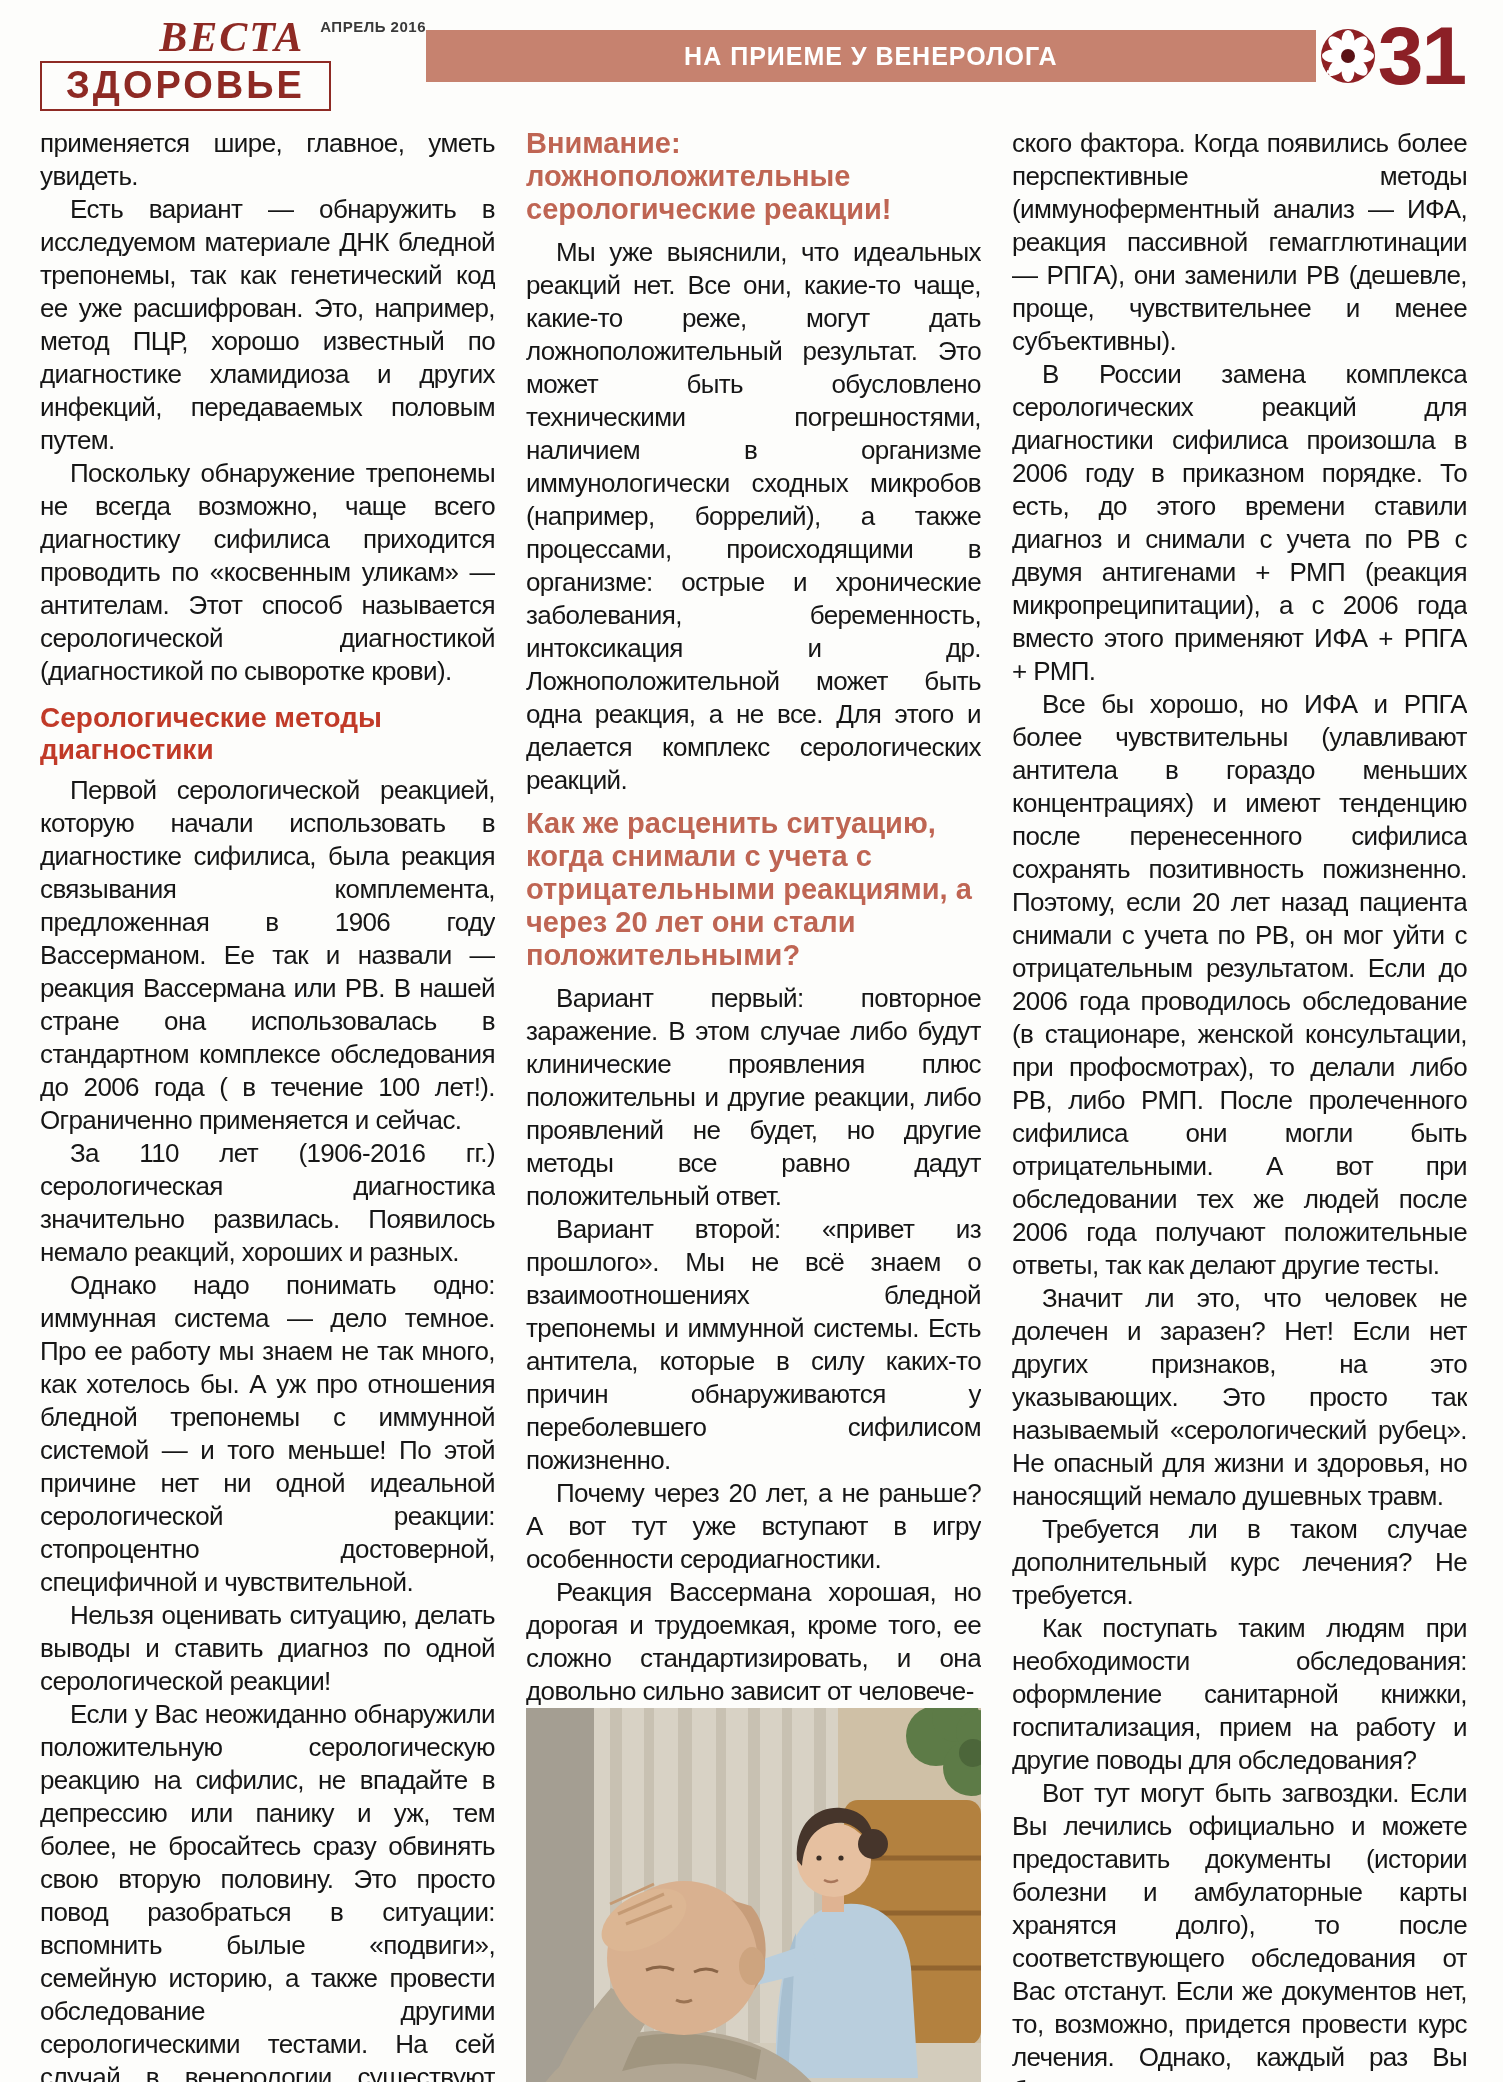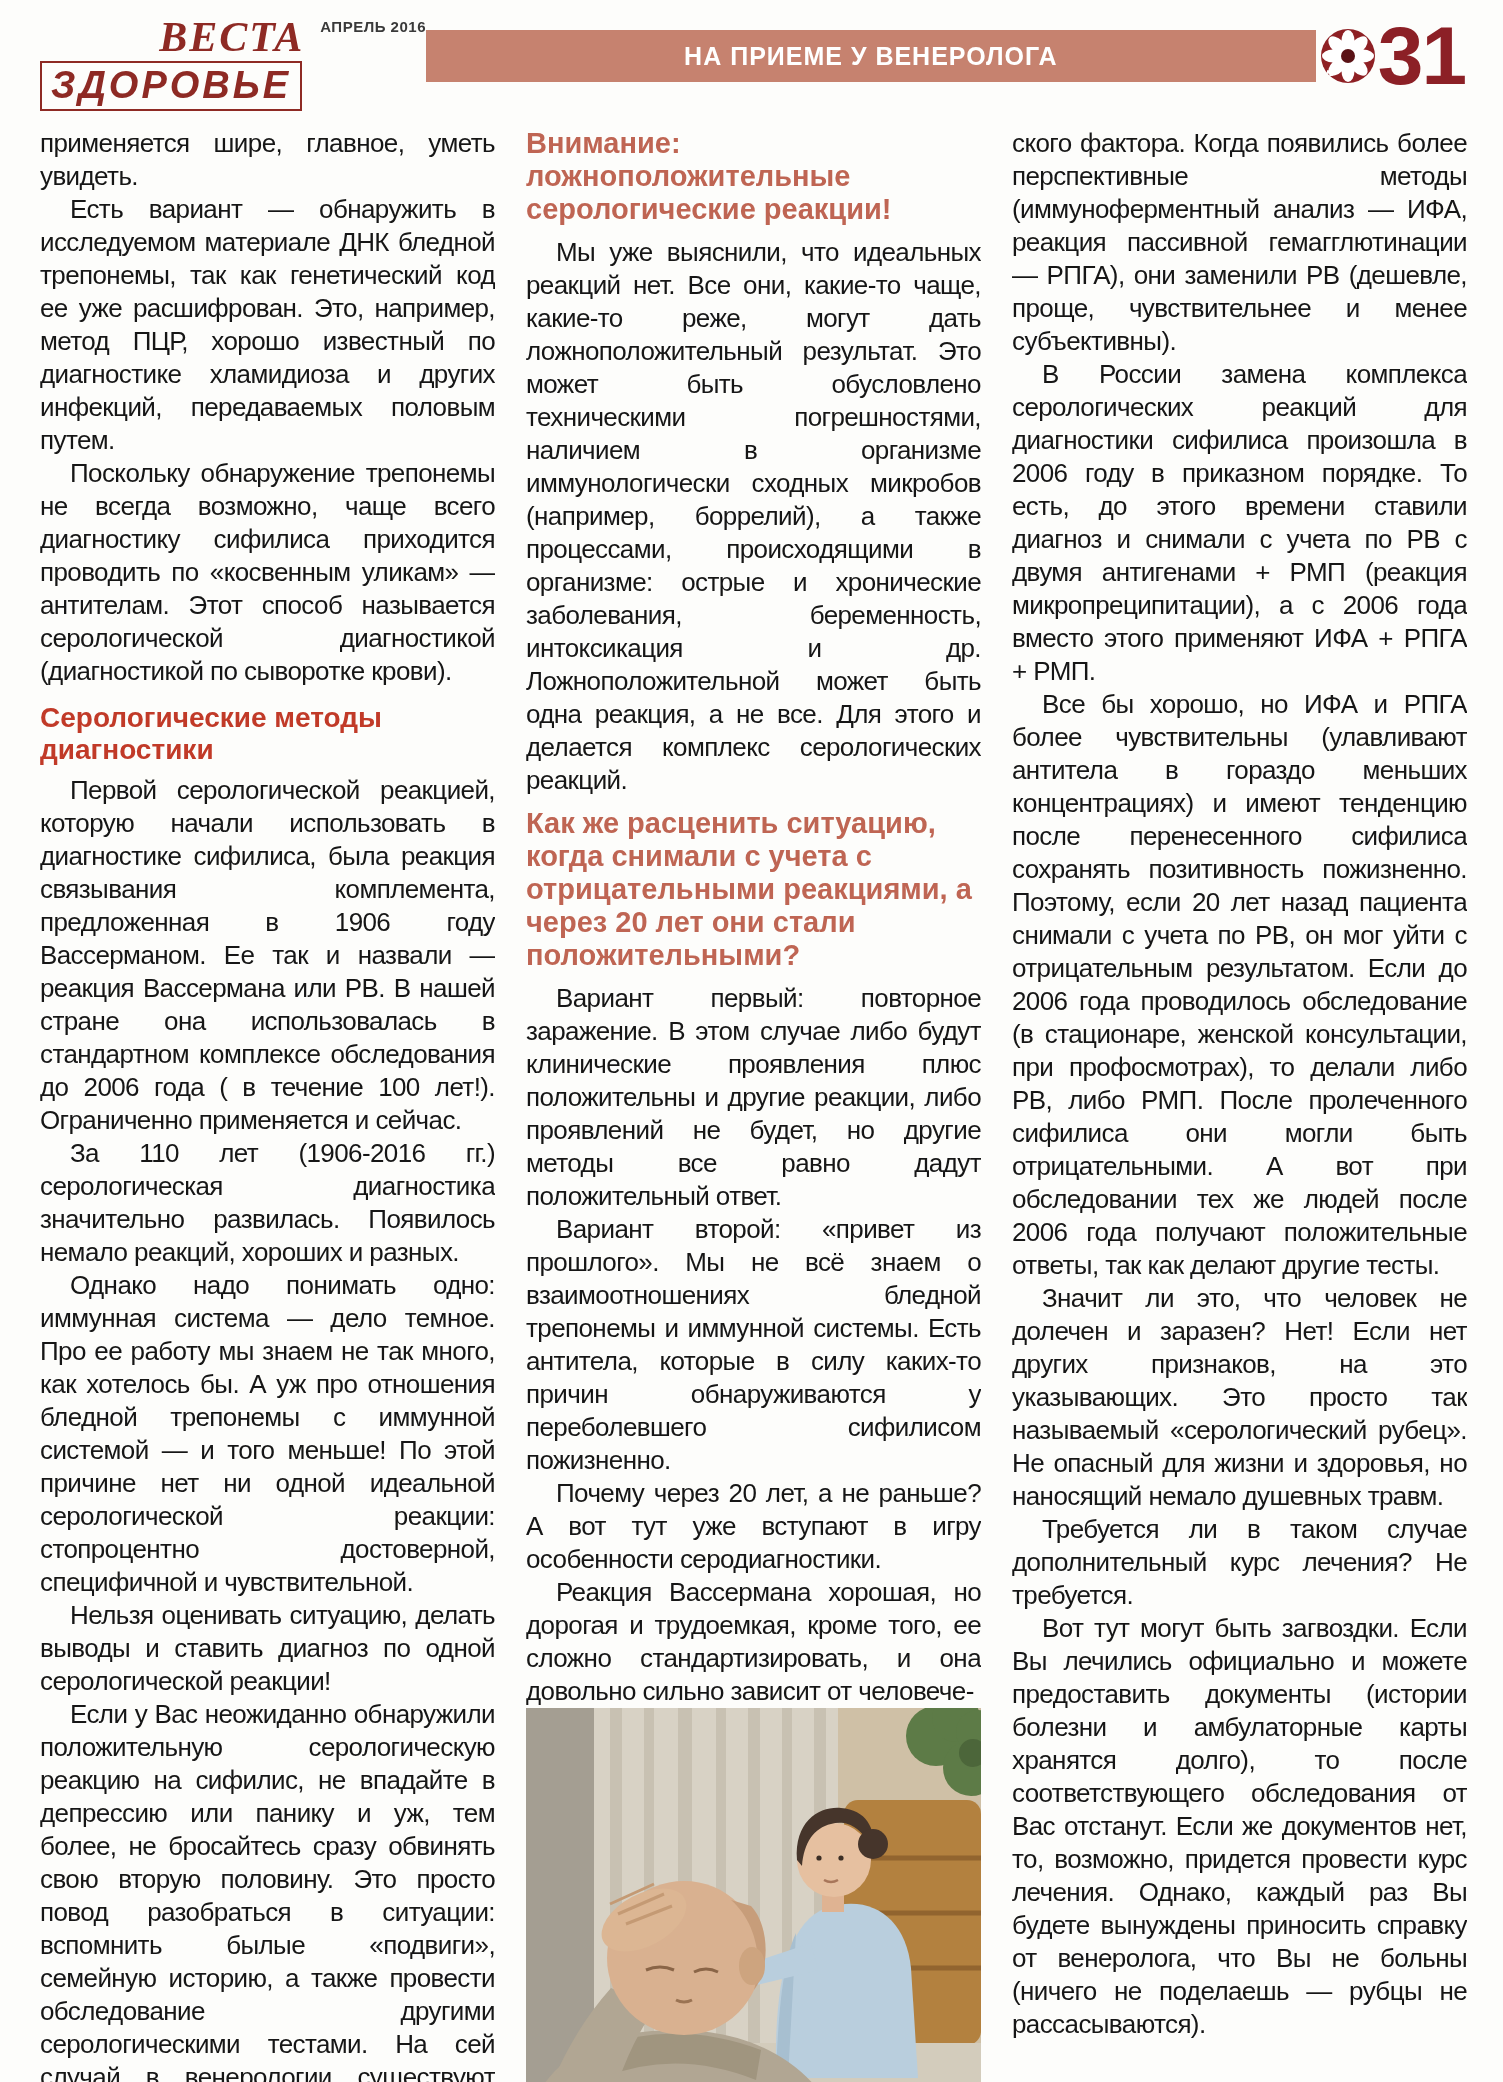--- a/index.html
+++ b/index.html
@@ -20,22 +20,22 @@
   .header{display:flex;align-items:flex-start;}
   .masthead{width:386px;flex:none;}
   .masthead-top{display:flex;align-items:flex-start;gap:16px;justify-content:flex-end;}
   .masthead-vesta{
     font-family:"Liberation Serif",serif;font-style:italic;font-weight:700;
     font-size:42px;line-height:42px;color:var(--masthead-red);letter-spacing:2px;
   }
   .masthead-date{font-size:15px;font-weight:700;color:#3a3a3a;margin-top:2px;letter-spacing:.5px;}
   .masthead-zdorovie{
     display:inline-block;margin-top:3px;border:2px solid var(--masthead-red);
-    padding:0 9px 2px;color:var(--masthead-red);font-weight:700;
-    font-size:38px;line-height:44px;letter-spacing:3px;font-style:italic;
+    padding:0 24px 2px;color:var(--masthead-red);font-weight:700;
+    font-size:38px;line-height:44px;letter-spacing:3px;
   }
   .title-bar{
     flex:1;height:52px;margin-top:14px;background:var(--accent-bar);
     display:flex;align-items:center;justify-content:center;
     color:#fff;font-weight:700;font-size:25px;letter-spacing:1px;white-space:nowrap;
   }
   .flower{flex:none;width:56px;height:56px;margin:12px 2px 0 4px;}
   .page-number{
     flex:none;font-size:82px;line-height:76px;font-weight:700;
     color:var(--page-number-red);margin-top:2px;letter-spacing:-2px;
@@ -184,17 +184,18 @@
         </svg>
       </div>
     </section>
 
     <section class="col">
       <p class="cont">ского фактора. Когда появились более перспективные методы (иммуноферментный анализ — ИФА, реакция пассивной гемагглютинации — РПГА), они заменили РВ (дешевле, проще, чувствительнее и менее субъективны).</p>
       <p>В России замена комплекса серологических реакций для диагностики сифилиса произошла в 2006 году в приказном порядке. То есть, до этого времени ставили диагноз и снимали с учета по РВ с двумя антигенами + РМП (реакция микропреципитации), а с 2006 года вместо этого применяют ИФА + РПГА + РМП.</p>
       <p>Все бы хорошо, но ИФА и РПГА более чувствительны (улавливают антитела в гораздо меньших концентрациях) и имеют тенденцию после перенесенного сифилиса сохранять позитивность пожизненно. Поэтому, если 20 лет назад пациента снимали с учета по РВ, он мог уйти с отрицательным результатом. Если до 2006 года проводилось обследование (в стационаре, женской консультации, при профосмотрах), то делали либо РВ, либо РМП. После пролеченного сифилиса они могли быть отрицательными. А вот при обследовании тех же людей после 2006 года получают положительные ответы, так как делают другие тесты.</p>
       <p>Значит ли это, что человек не долечен и заразен? Нет! Если нет других признаков, на это указывающих. Это просто так называемый «серологический рубец». Не опасный для жизни и здоровья, но наносящий немало душевных травм.</p>
       <p>Требуется ли в таком случае дополнительный курс лечения? Не требуется.</p>
+      <p>Как поступать таким людям при необходимости обследования: оформление санитарной книжки, госпитализация, прием на работу и другие поводы для обследования?</p>
       <p>Вот тут могут быть загвоздки. Если Вы лечились официально и можете предоставить документы (истории болезни и амбулаторные карты хранятся долго), то после соответствующего обследования от Вас отстанут. Если же документов нет, то, возможно, придется провести курс лечения. Однако, каждый раз Вы будете вынуждены приносить справку от венеролога, что Вы не больны (ничего не поделаешь — рубцы не рассасываются).</p>
     </section>
 
   </main>
 </div>
 
 </body></html>

